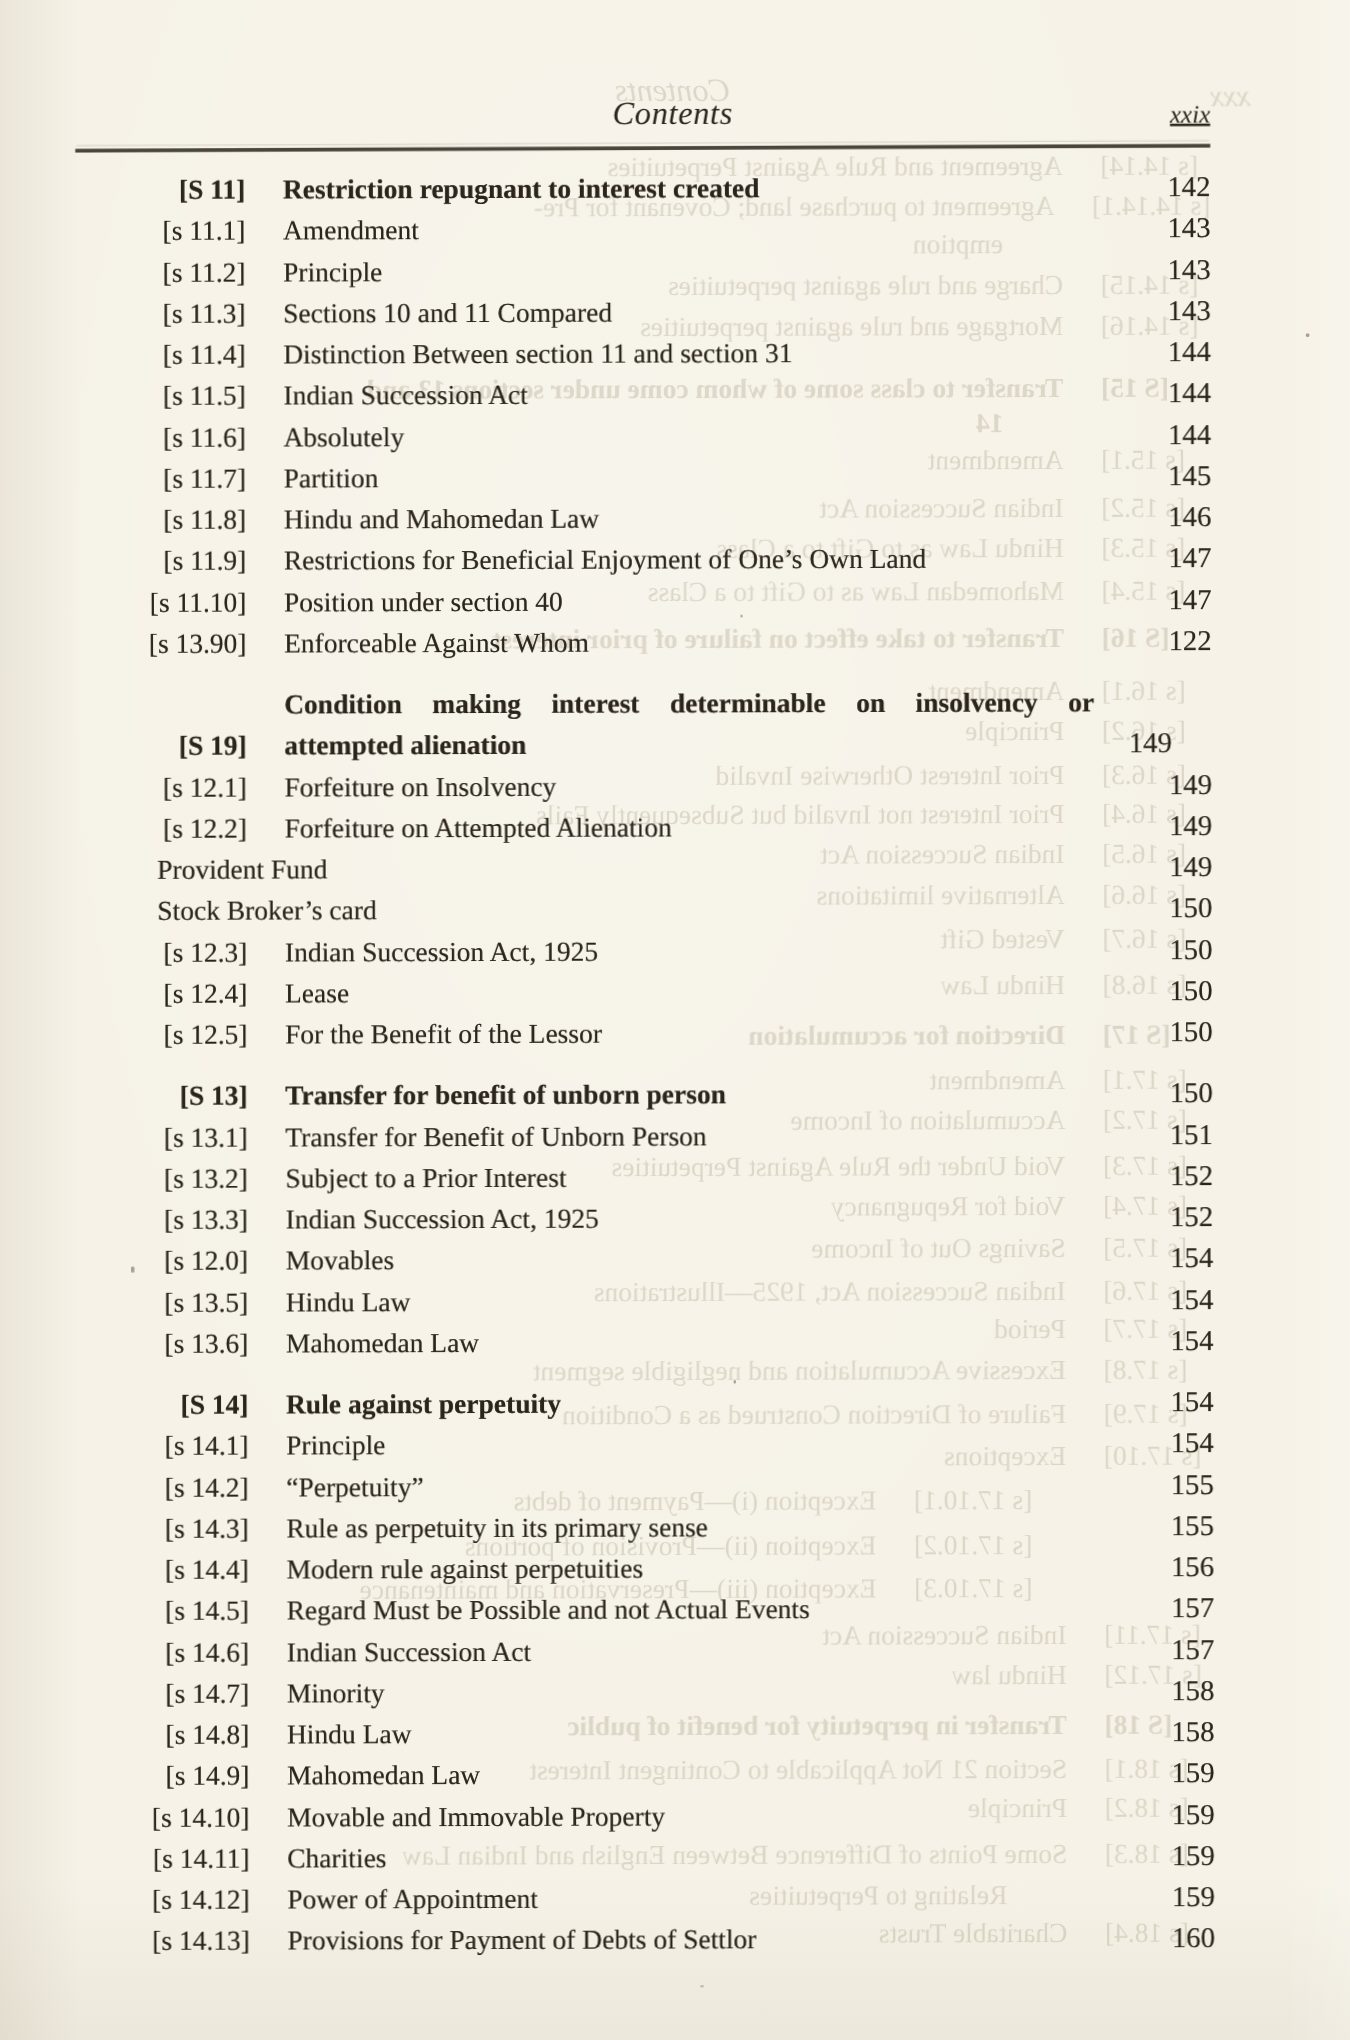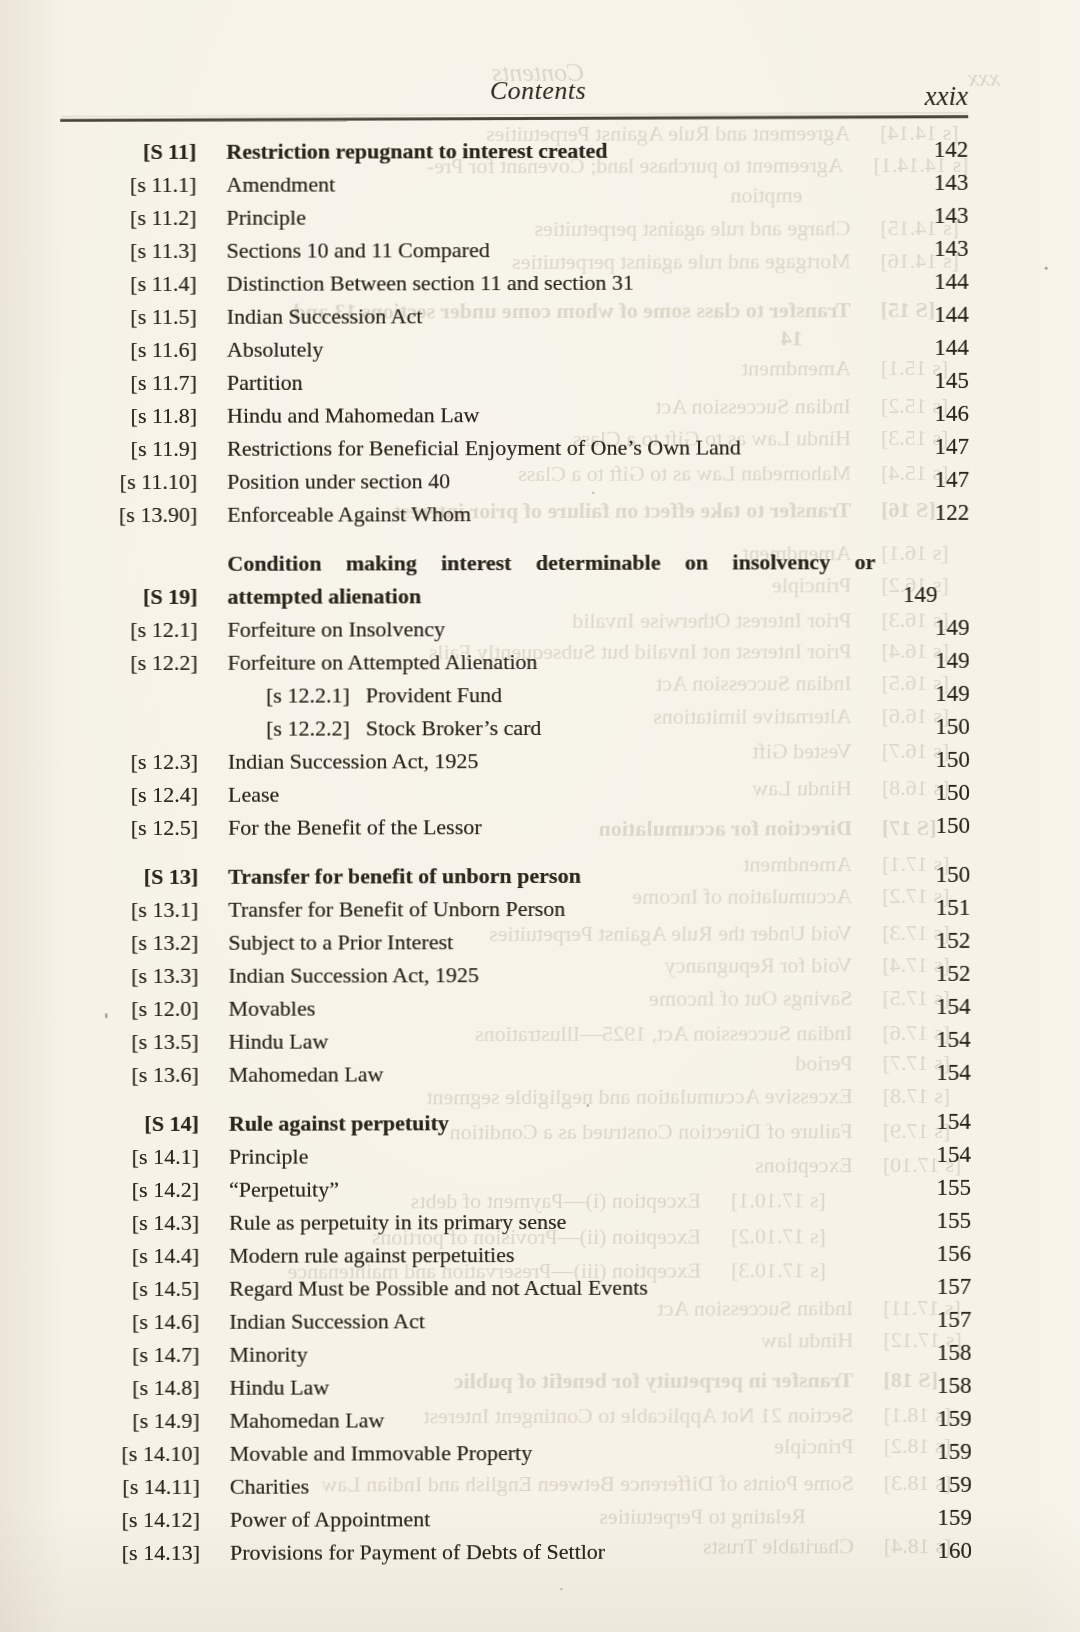--- a/index.html
+++ b/index.html
@@ -28,21 +28,21 @@
         font-size:22px;line-height:33px;}
   .grow .gnum{flex:0 0 88px;text-align:right;white-space:nowrap;}
   .grow .gtitle{margin-left:30px;white-space:nowrap;overflow:hidden;}
   .grow.indent .gnum{flex-basis:240px;}
   .grow.cont .gtitle{margin-left:78px;}
   .grow.bold{font-weight:bold;}
 
   
   .header-title{position:absolute;left:0;top:76px;width:1080px;text-align:center;
                 font-style:italic;font-size:26px;letter-spacing:0.5px;}
-  .header-folio{position:absolute;right:110px;top:82px;font-style:italic;font-size:27px;}
+  .header-folio{position:absolute;right:110px;top:82px;font-style:italic;font-size:20px;text-decoration:underline;}
   .rule{position:absolute;left:62px;top:117px;width:908px;height:3px;
         background:var(--rule,#3b362c);opacity:0.92;transform:rotate(-0.1deg);
         box-shadow:0 -4px 0 -1px rgba(90,82,65,0.18);}
 
   .toc{position:absolute;left:110px;top:134px;width:860px;}
   .row{display:flex;align-items:baseline;line-height:33px;font-size:22px;
        text-shadow:0 0 0.5px rgba(42,36,27,0.55);}
   .row.gap{margin-top:16px;}
   .row .num{flex:0 0 88px;text-align:right;white-space:nowrap;}
   .row .title{flex:1;margin-left:30px;}
@@ -318,26 +318,24 @@
           <span class="num">[s 12.1]</span>
           <span class="title">Forfeiture on Insolvency</span>
           <span class="pg">149</span>
         </div>
         <div class="row">
           <span class="num">[s 12.2]</span>
           <span class="title">Forfeiture on Attempted Alienation</span>
           <span class="pg">149</span>
         </div>
         <div class="row indent">
-          <span class="num">[s 12.2.1]</span>
           <span class="title">Provident Fund</span>
           <span class="pg">149</span>
         </div>
         <div class="row indent">
-          <span class="num">[s 12.2.2]</span>
           <span class="title">Stock Broker’s card</span>
           <span class="pg">150</span>
         </div>
         <div class="row">
           <span class="num">[s 12.3]</span>
           <span class="title">Indian Succession Act, 1925</span>
           <span class="pg">150</span>
         </div>
         <div class="row">
           <span class="num">[s 12.4]</span>

